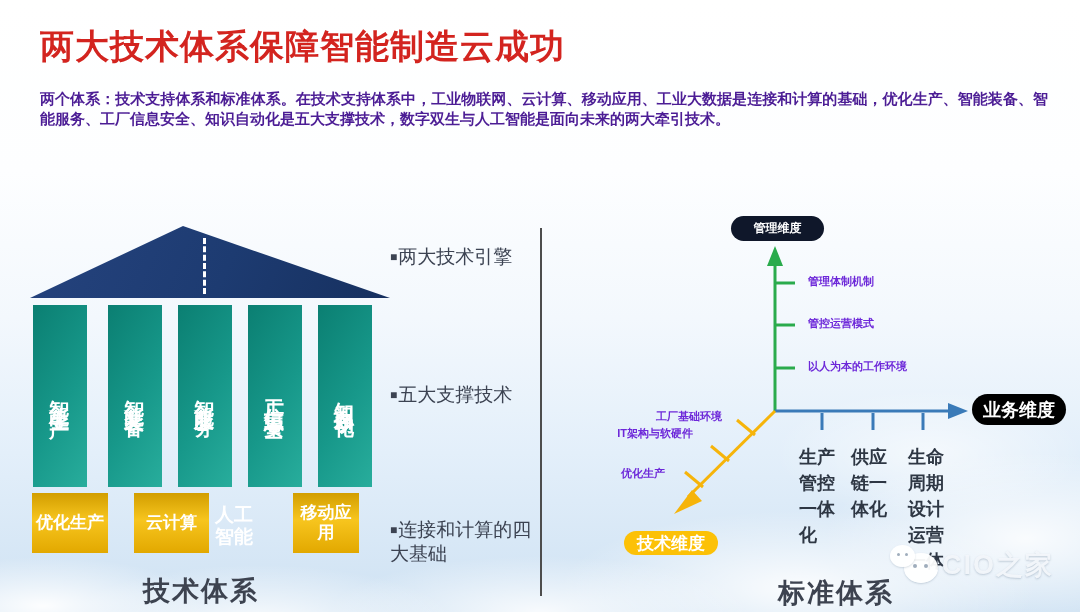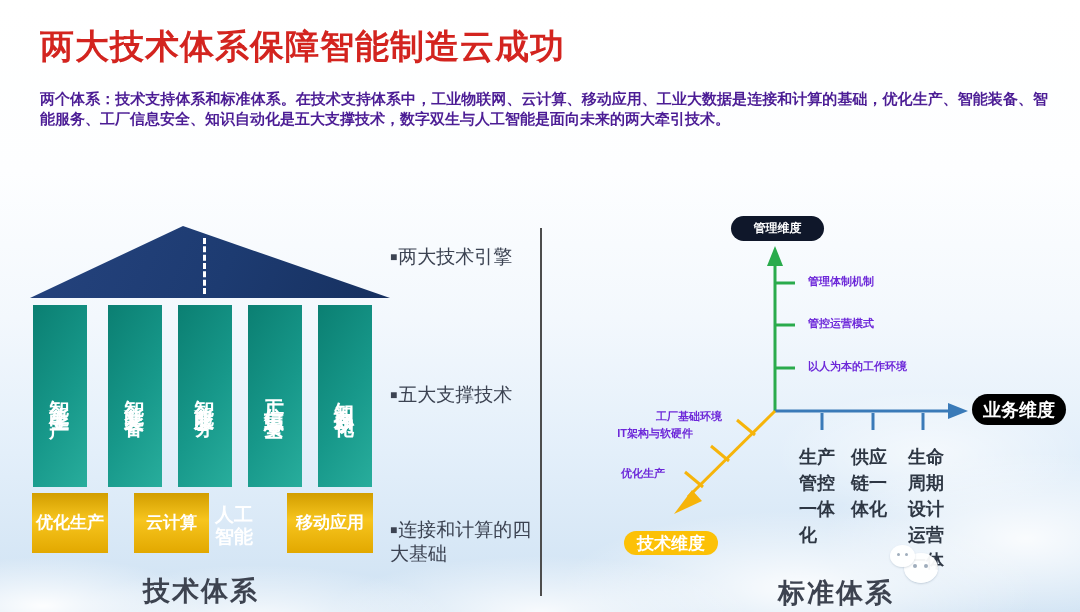--- a/index.html
+++ b/index.html
@@ -155,21 +155,21 @@
     </div>
   <div class="pillar p4" style="left:218px">
       <span>工厂信息安全</span>
     </div>
   <div class="pillar p5" style="left:288px">
       <span>知识自动化</span>
     </div>
 
   <div class="block" style="left:2px;width:76px">优化生产</div>
   <div class="block" style="left:104px;width:75px">云计算</div>
-  <div class="block" style="left:257px;width:86px">移动应用</div>
+  <div class="block" style="left:263px;width:66px">移动应用</div>
 </div>
 
 <div class="caption tech">技术体系</div>
 
 <div class="mid-label" style="top:245px">
   <span class="bullet">■</span><span>两大技术引擎</span>
 </div>
 <div class="mid-label" style="top:383px">
   <span class="bullet">■</span><span>五大支撑技术</span>
 </div>
@@ -216,13 +216,14 @@
 <div class="biz-col biz-2">供应链一体化</div>
 <div class="biz-col biz-3">生命周期设计运营一体</div>
 
 <div class="caption std">标准体系</div>
 
 <div class="watermark">
   <span class="wm-bubbles">
     <span class="wm-b1"></span>
     <span class="wm-b2"></span>
   </span>
+  <span class="wm-text">CIO之家</span>
 </div>
 
 </body></html>

